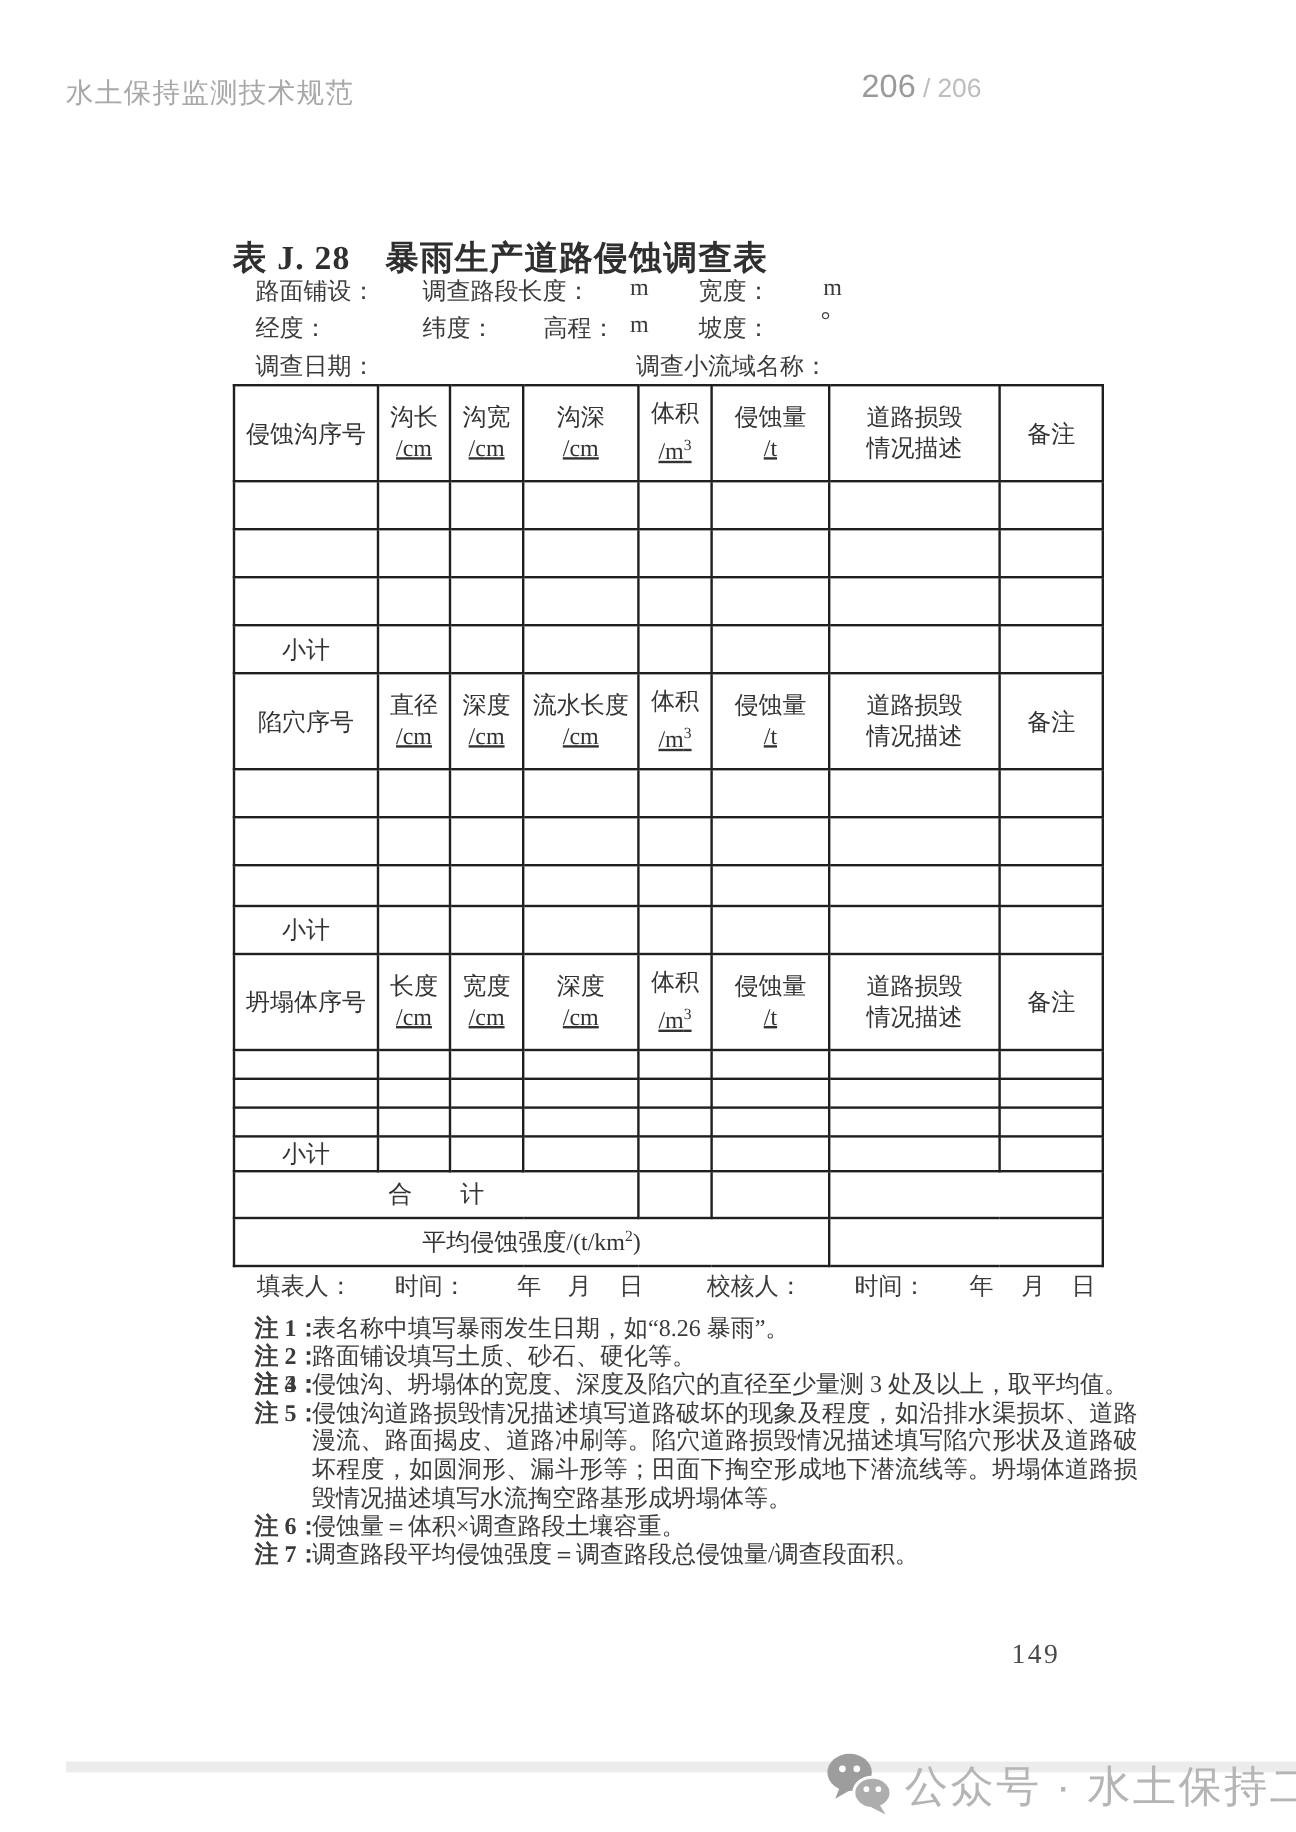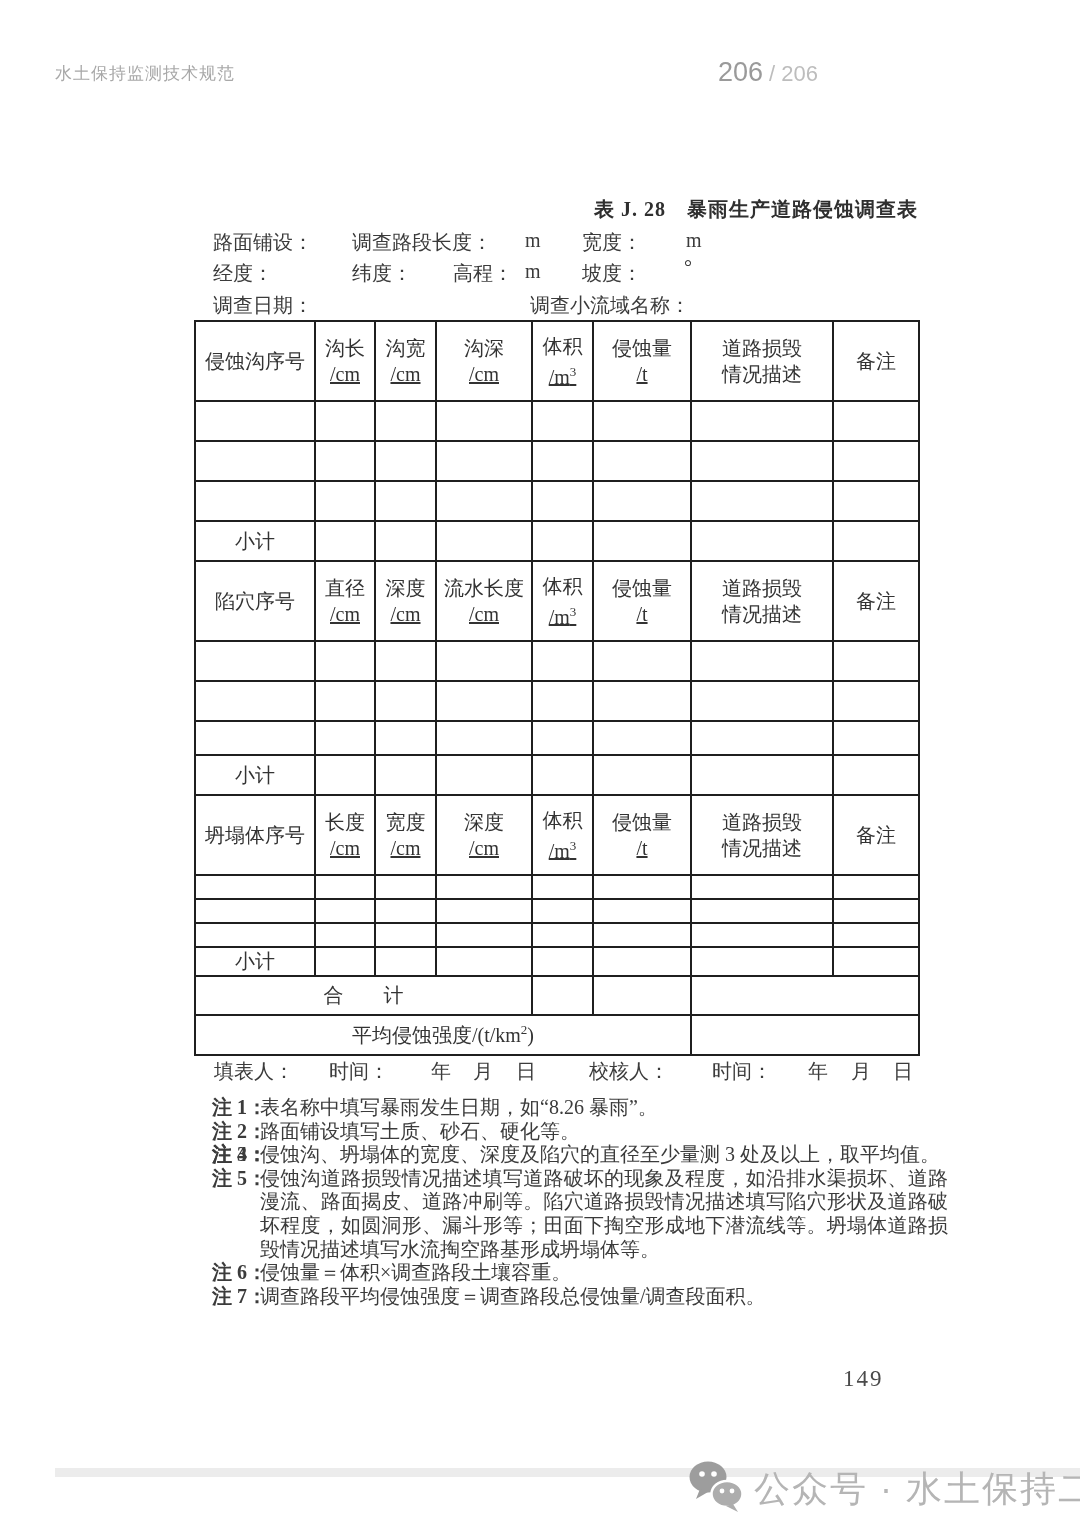--- a/index.html
+++ b/index.html
@@ -4,32 +4,32 @@
 <style>
   * { margin:0; padding:0; box-sizing:border-box; }
   html,body { background:#ffffff; }
   .page {
     position:relative; width:1080px; height:1527px; background:#ffffff;
     font-family:"Liberation Serif", serif; color:#3b3b3b; overflow:hidden;
   }
   
   .viewer-brand {
     position:absolute; left:55px; top:62px; font-family:"Liberation Sans", sans-serif;
-    font-size:17px; color:#a8a8a8; letter-spacing:1px;
+    font-size:23px; color:#a8a8a8; letter-spacing:1px;
   }
   .viewer-pages {
     position:absolute; left:718px; top:57px; font-family:"Liberation Sans", sans-serif;
     color:#9a9a9a; font-size:27px;
   }
   .viewer-pages .sep, .viewer-pages .total { font-size:22px; color:#bdbdbd; }
   .viewer-pages .sep { padding:0 6px; }
   
   .doc-title {
-    position:absolute; left:194px; top:196px; width:724px; text-align:right;
-    font-size:20px; font-weight:bold; color:#2f2f2f; letter-spacing:1px;
+    position:absolute; left:194px; top:196px; width:724px; text-align:left;
+    font-size:28px; font-weight:bold; color:#2f2f2f; letter-spacing:1px;
   }
   .info-field { position:absolute; font-size:20px; color:#3b3b3b; white-space:nowrap; }
   table.survey {
     position:absolute; left:194px; top:320px; width:724px;
     border-collapse:collapse; table-layout:fixed; font-size:20px; color:#333;padding-left:44px;
   }
   table.survey td {
     border:2px solid #1f1f1f; text-align:center; vertical-align:middle; padding:0;
     overflow:hidden;
   }

